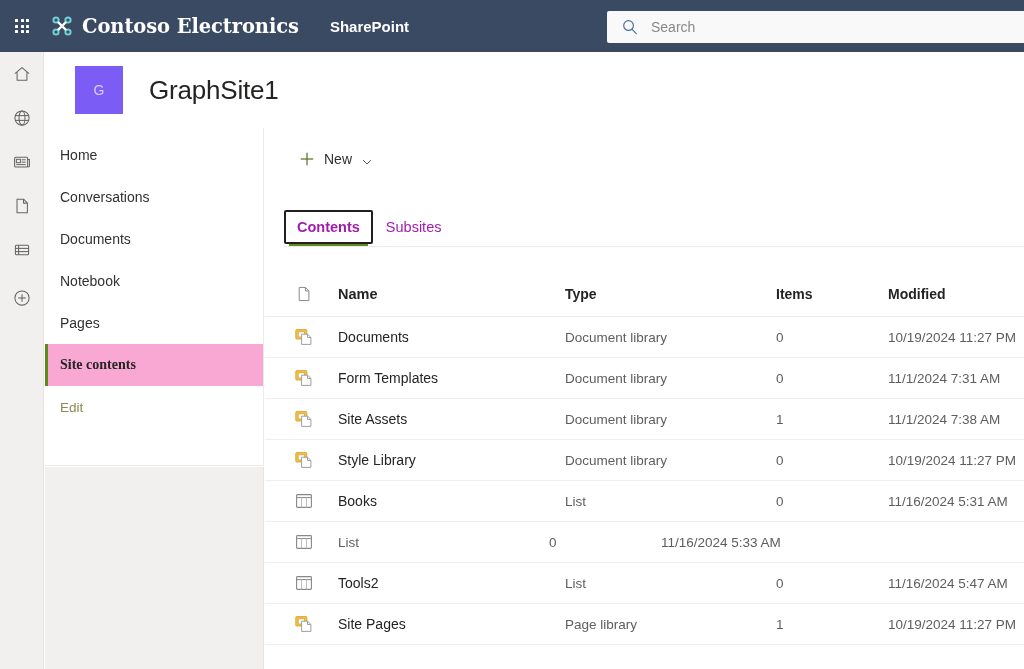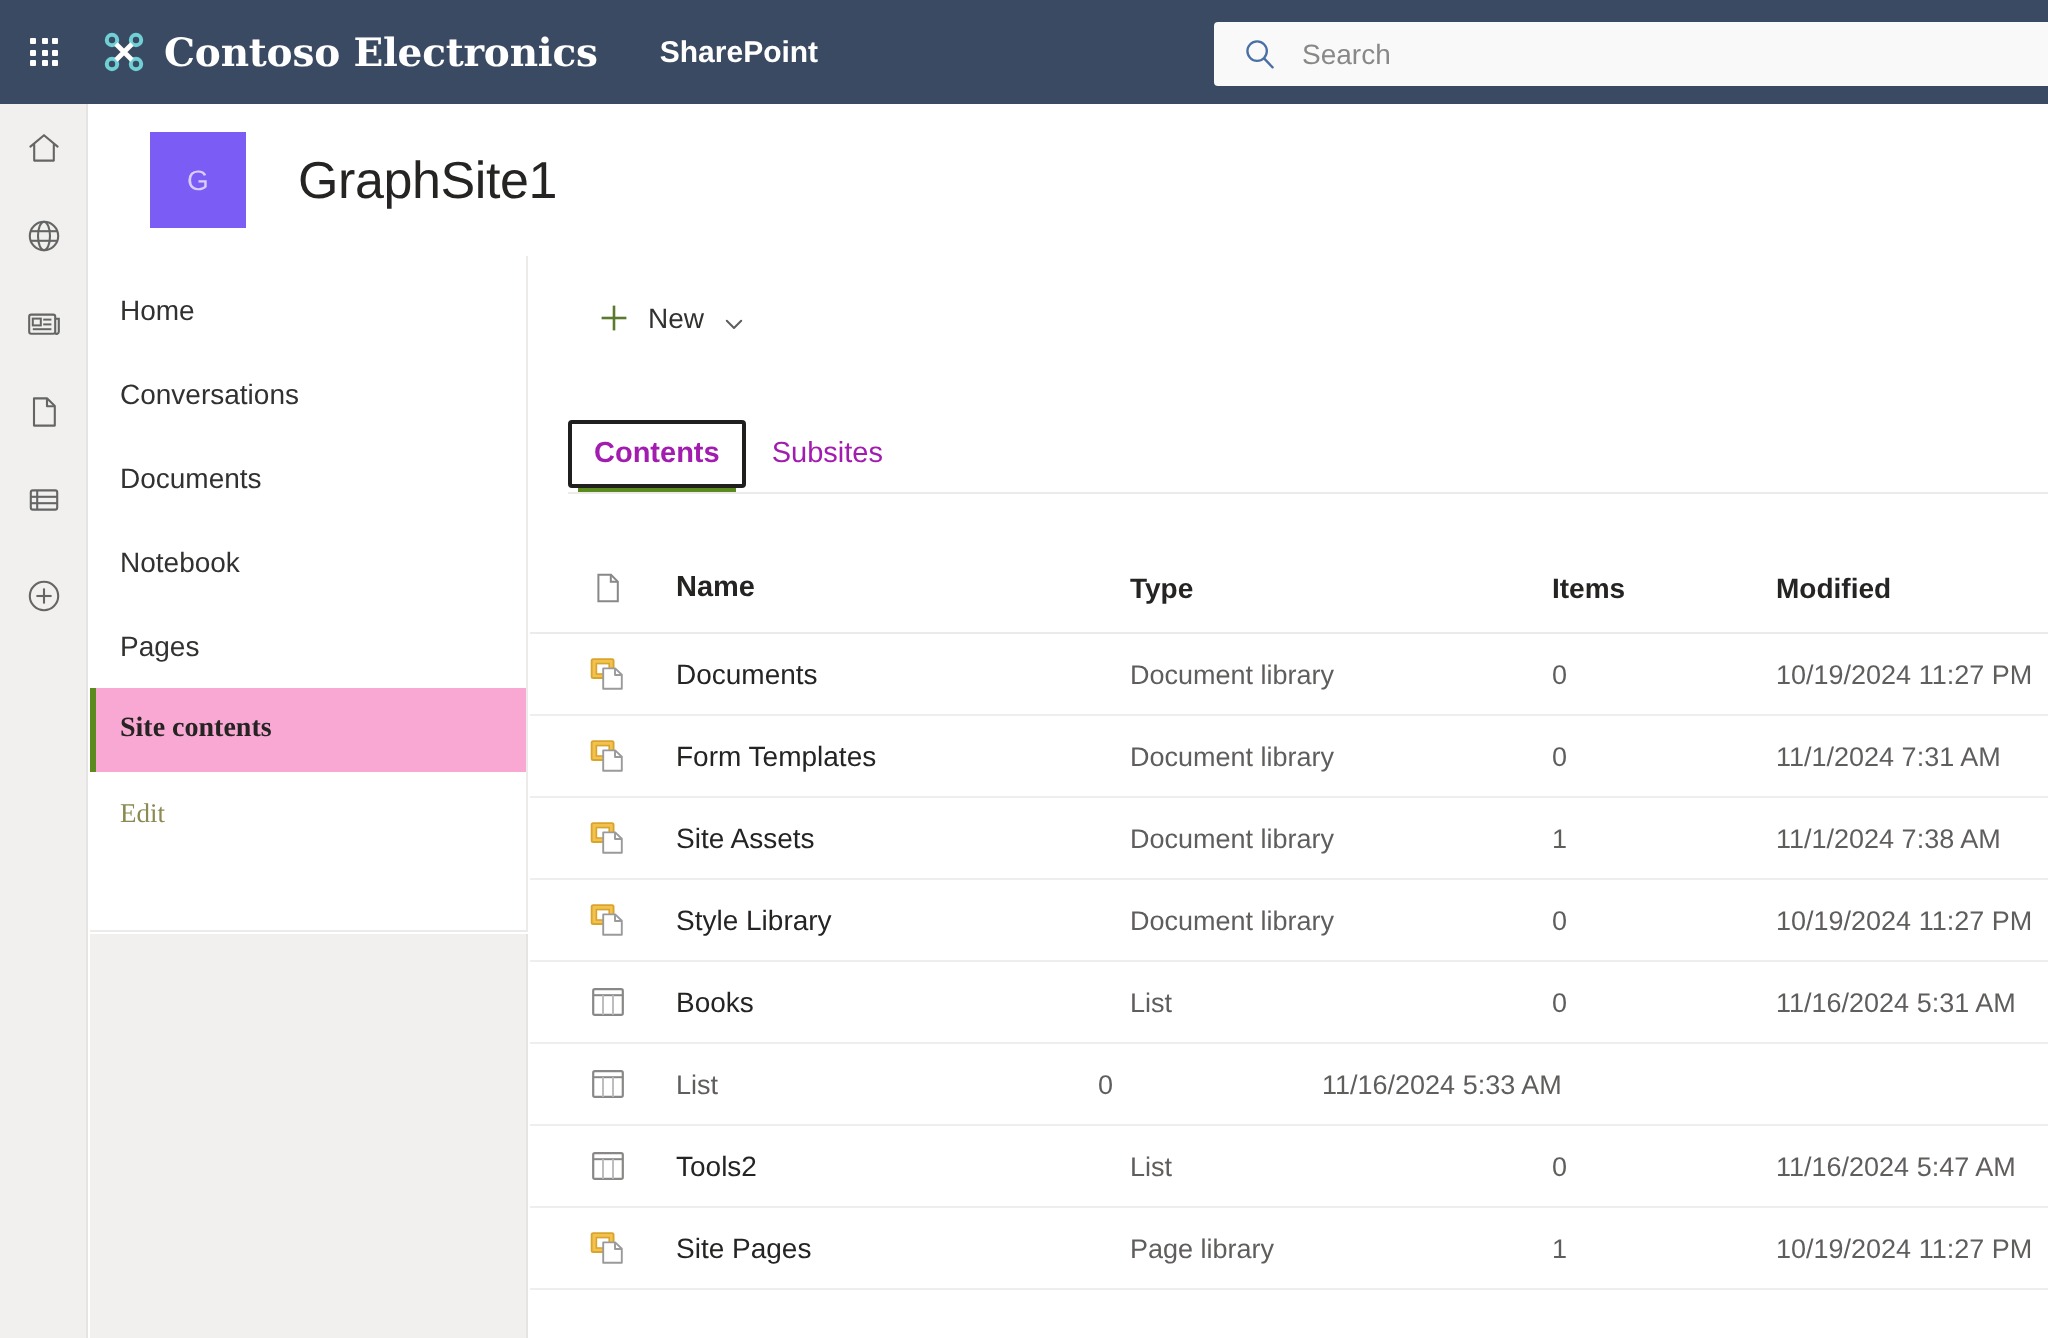--- a/index.html
+++ b/index.html
@@ -136,21 +136,21 @@
     font-weight: 700;
     color: #252423;
     font-family: Liberation Serif, serif;
   }
   .nav-item.selected::before {
     content: "";
     position: absolute; left: 0; top: 0;
     width: 3px; height: 42px;
     background: #5b8a1e;
   }
-  .nav-item.edit { color: #8a8a52; font-size: 13.5px; font-family: Liberation Serif, serif; }
+  .nav-item.edit { color: #8a8a52; font-size: 13.5px; }
 
   .lowerpane {
     position: absolute; left: 45px; top: 467px;
     width: 219px; height: 202px;
     background: #f1f0ef;
     border-right: 1px solid #e6e4e2;
   }
 
   
   .main {

